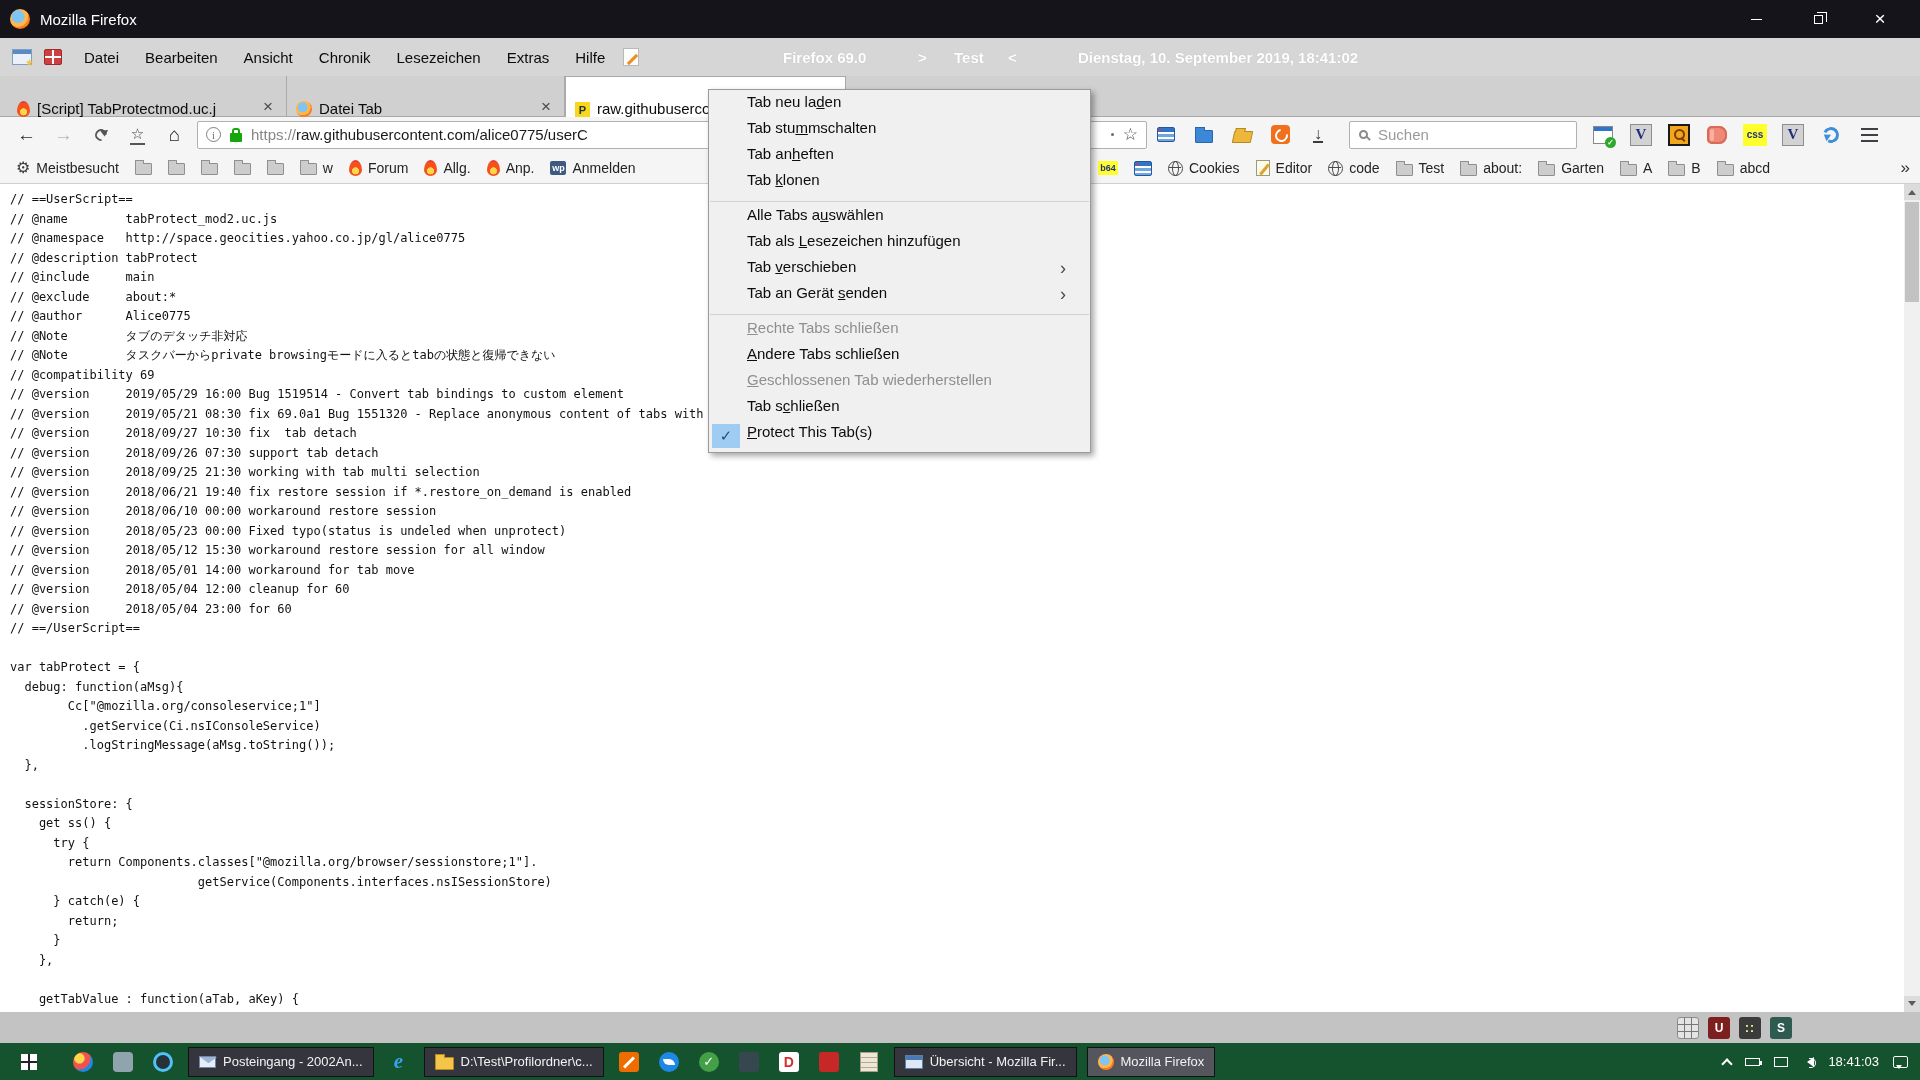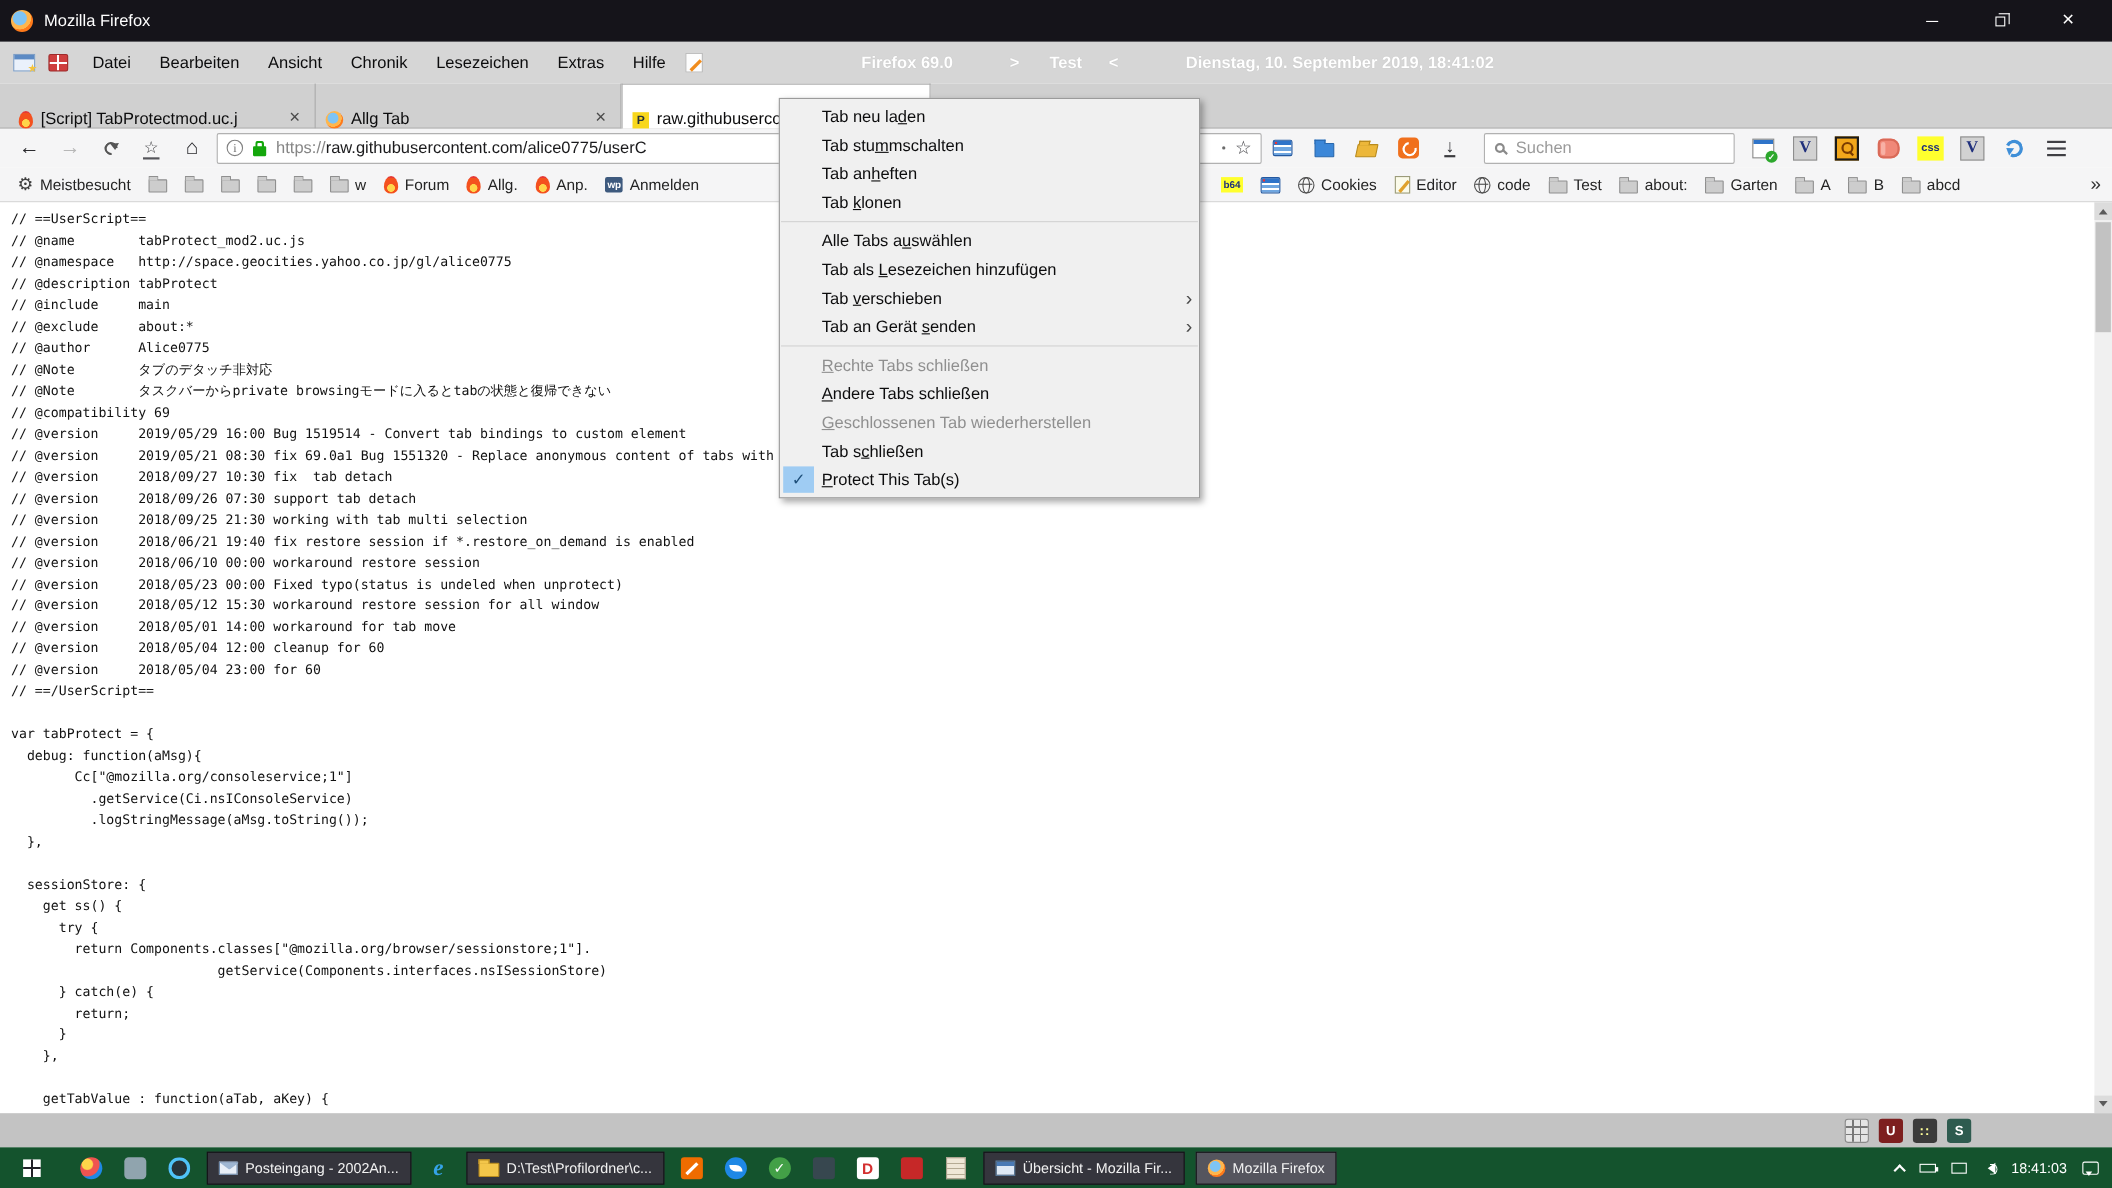--- a/index.html
+++ b/index.html
@@ -155,21 +155,21 @@
   .icon-batt::after{content:"";position:absolute;right:-3px;top:2px;width:2px;height:4px;background:#fff}
   .icon-mon{width:14px;height:10px;border:1px solid #fff}
   .icon-spk{width:0;height:0;border:5px solid transparent;border-right:7px solid #fff;position:relative}
   .icon-spk::before{content:"";position:absolute;left:2px;top:-4px;width:6px;height:8px;border:1.5px solid #fff;border-left:none;border-radius:0 8px 8px 0}
   .tk-clock{font-size:13px;color:#fff}
   .icon-bubble{width:15px;height:12px;border:1.5px solid #fff;border-radius:2px;position:relative}
   .icon-bubble::after{content:"";position:absolute;left:2px;bottom:-5px;border:3px solid transparent;border-top:4px solid #fff}
 
   
   .ctxmenu{position:absolute;left:708px;top:89px;width:383px;background:#f0f0f0;border:1px solid #9b9b9b;box-shadow:3px 3px 6px rgba(0,0,0,.35);padding:3px 0;z-index:50;font-size:15px;color:#0c0c0d}
-  .cmi{height:26px;display:flex;align-items:center;padding-left:38px;padding-right:6px;position:relative}
+  .cmi{height:26px;display:flex;align-items:flex-start;padding-left:38px;padding-right:24px;position:relative}
   .cmi .u{text-decoration:underline}
   .cmi.disabled{color:#8f8f8f}
   .cmi .subarrow{margin-left:auto;font-size:18px;color:#4a4a4a}
   .cmi .chk{position:absolute;left:3px;top:1px;width:28px;height:24px;background:#9fccf3;color:#1d4e79;display:flex;align-items:center;justify-content:center;font-size:15px}
   .csep{height:1px;background:#d2d2d2;margin:4px 1px}
 </style>
 </head>
 <body>
 
 <div class="screen">
@@ -209,21 +209,21 @@
   </div>
 
   <div class="tabbar">
     <div class="tab" style="left:8px;width:279px">
       <span class="icon-flame"></span>
       <span class="tlabel">[Script] TabProtectmod.uc.j</span>
       <span class="tclose">×</span>
     </div>
     <div class="tab" style="left:287px;width:278px">
       <span class="icon-fx"></span>
-      <span class="tlabel">Allg Tab</span>
+      <span class="tlabel">Datei Tab</span>
       <span class="tclose">×</span>
     </div>
     <div class="tab active" style="left:565px;width:281px">
       <span class="icon-pfav">P</span>
       <span class="tlabel">raw.githubusercont</span>
     </div>
   </div>
 
   <div class="navbar">
     <span class="nbtn" style="font-weight:700">←</span>
@@ -322,21 +322,21 @@
     <span class="bmk">
         <span class="icon-flame"></span>
         <span>Anp.</span>
       </span>
     <span class="bmk">
         <span class="icon-wp">wp</span>
         <span>Anmelden</span>
       </span>
 
     <span class="book-right">
-      <span class="bmk" style="margin-left:16px">
+      <span class="bmk" style="margin-left:4px">
           <span class="icon-b64">b64</span>
         </span>
       <span class="bmk">
           <span class="icon-panelblue"></span>
         </span>
       <span class="bmk">
           <span class="icon-globe"></span>
           <span>Cookies</span>
         </span>
       <span class="bmk">

